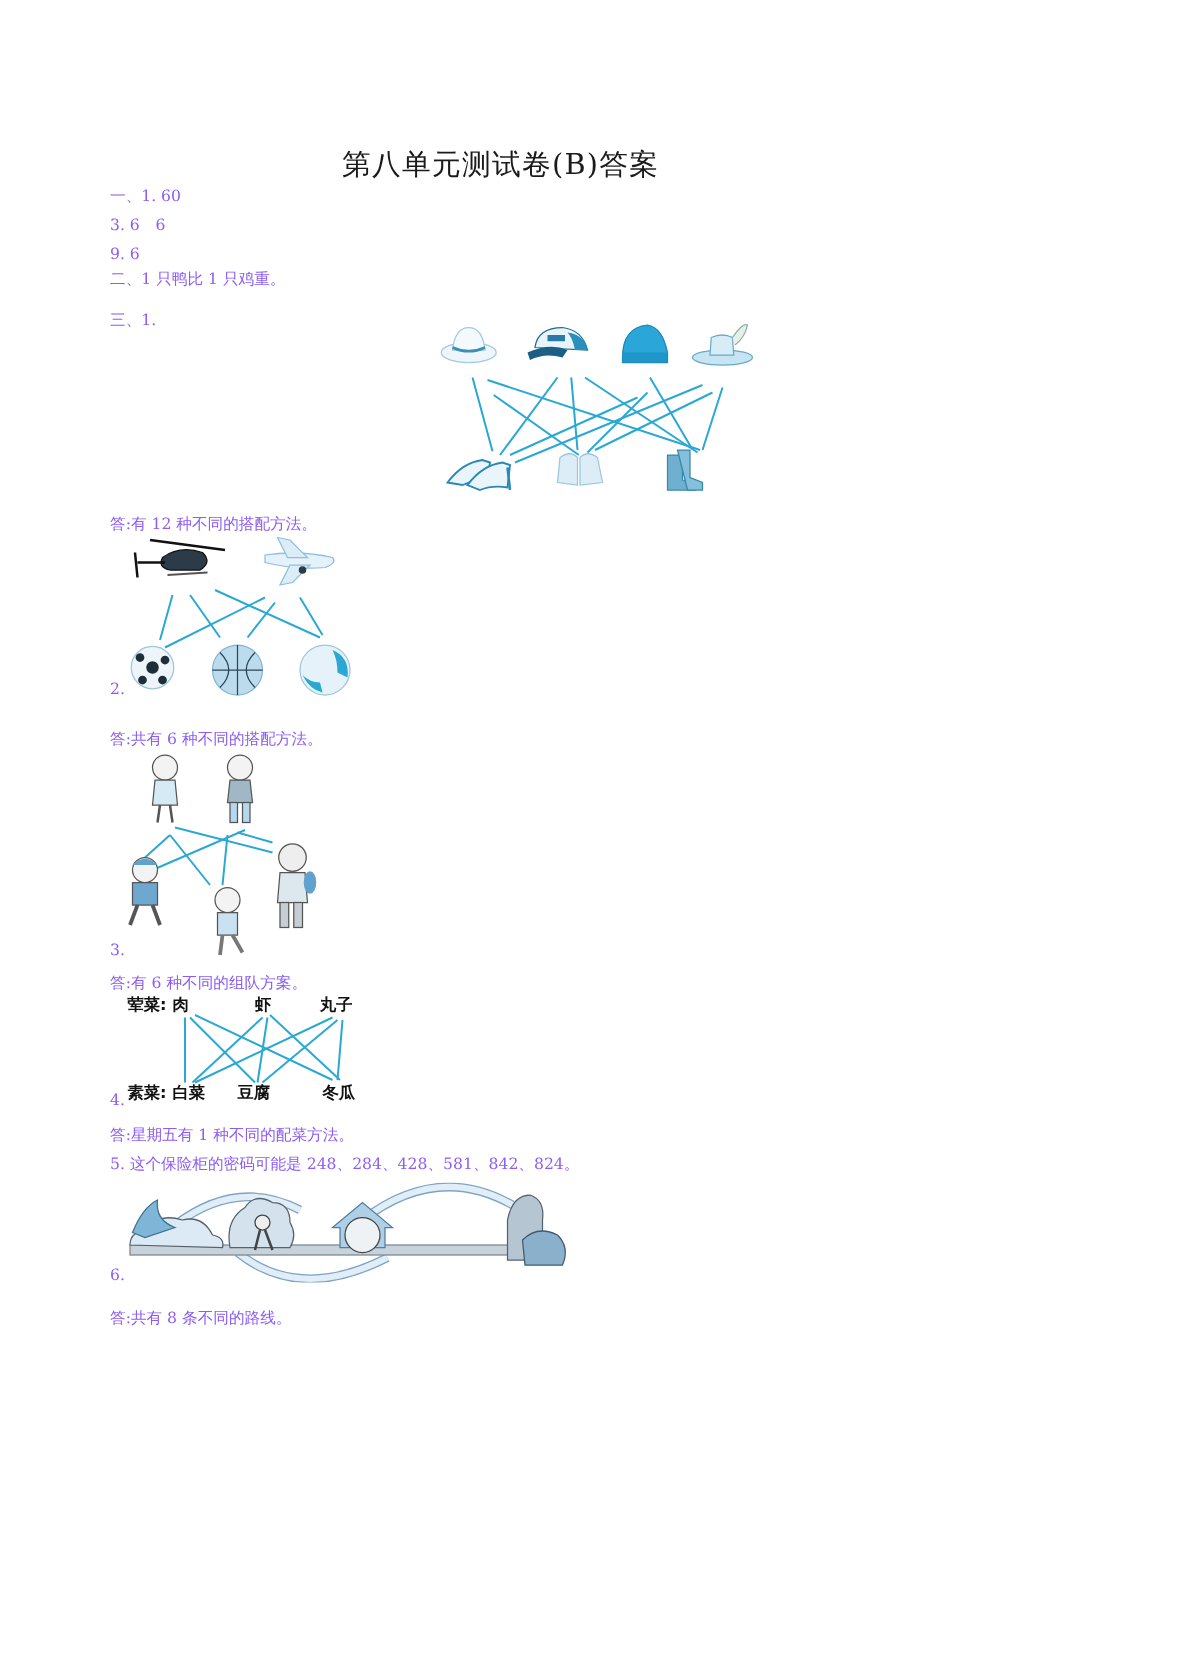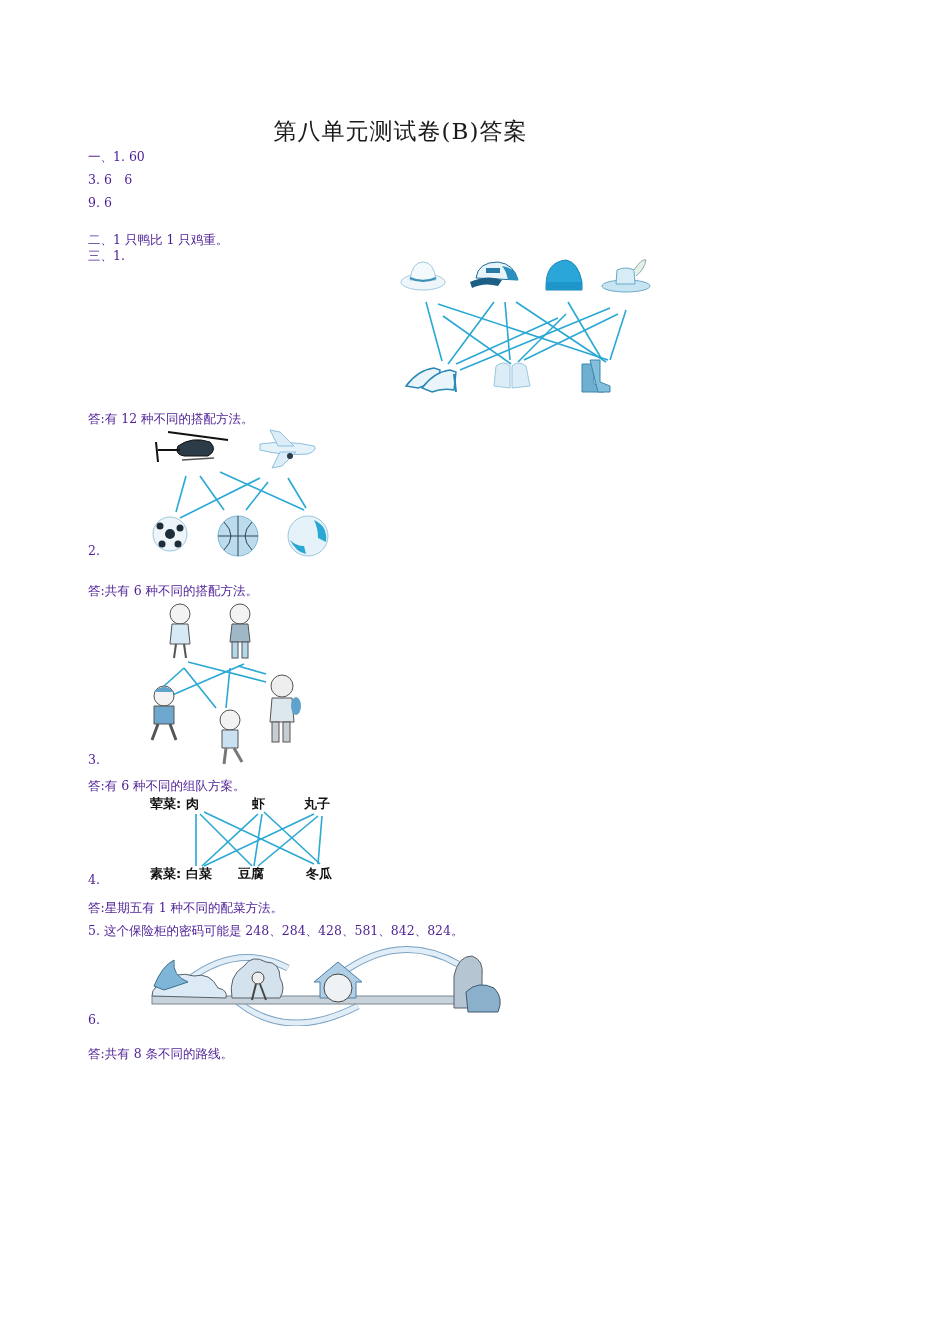--- a/index.html
+++ b/index.html
@@ -1,33 +1,33 @@
 <!DOCTYPE html>
 <html><head>
 <meta charset="utf-8">
 <style>
   html, body { margin:0; padding:0; background:#ffffff; }
   body { width:950px; height:1344px; position:relative; overflow:hidden;
          font-family:"DejaVu Serif","Liberation Serif",serif; color:#222; }
   .title { position:absolute; left:0; width:801px; top:116px; text-align:center;
            font-size:23px; letter-spacing:1px; color:#1a1a1a; }
-  .line { position:absolute; left:88px; font-size:12.5px; line-height:16px; white-space:nowrap; color:#4c1d95; }
-  .fig { position:absolute;margin-left:48px; }
+  .line { position:absolute; left:88px; font-size:12.5px; line-height:16px; white-space:nowrap; color:#8b5cf6; }
+  .fig { position:absolute; }
   .fig svg { display:block; }
   .lbl { font-family:"DejaVu Sans","Liberation Sans",sans-serif; font-weight:bold; font-size:13px; fill:#111; }
 </style>
 </head>
 <body>
 
 <div class="title">第八单元测试卷(B)答案</div>
 
 <div class="line" style="top:149px">一、1. 60</div>
 <div class="line" style="top:172px">3. 6　6</div>
 <div class="line" style="top:195px">9. 6</div>
-<div class="line" style="top:232px">二、1 只鸭比 1 只鸡重。</div>
+<div class="line" style="top:215px">二、1 只鸭比 1 只鸡重。</div>
 <div class="line" style="top:248px">三、1.</div>
 
 <div class="fig" style="left:350px; top:256px;">
 <svg width="260" height="140" viewBox="0 0 260 140">
 
   <g>
     <ellipse cx="25" cy="26" rx="22" ry="8" fill="#eef6fb" stroke="#9fc9df"></ellipse>
     <path d="M12 24 Q14 6 25 6 Q36 6 38 24 Z" fill="#f4f9fc" stroke="#9fc9df"></path>
     <path d="M12 22 Q25 28 38 22" fill="none" stroke="#3a8fb5" stroke-width="2"></path>
   </g>

